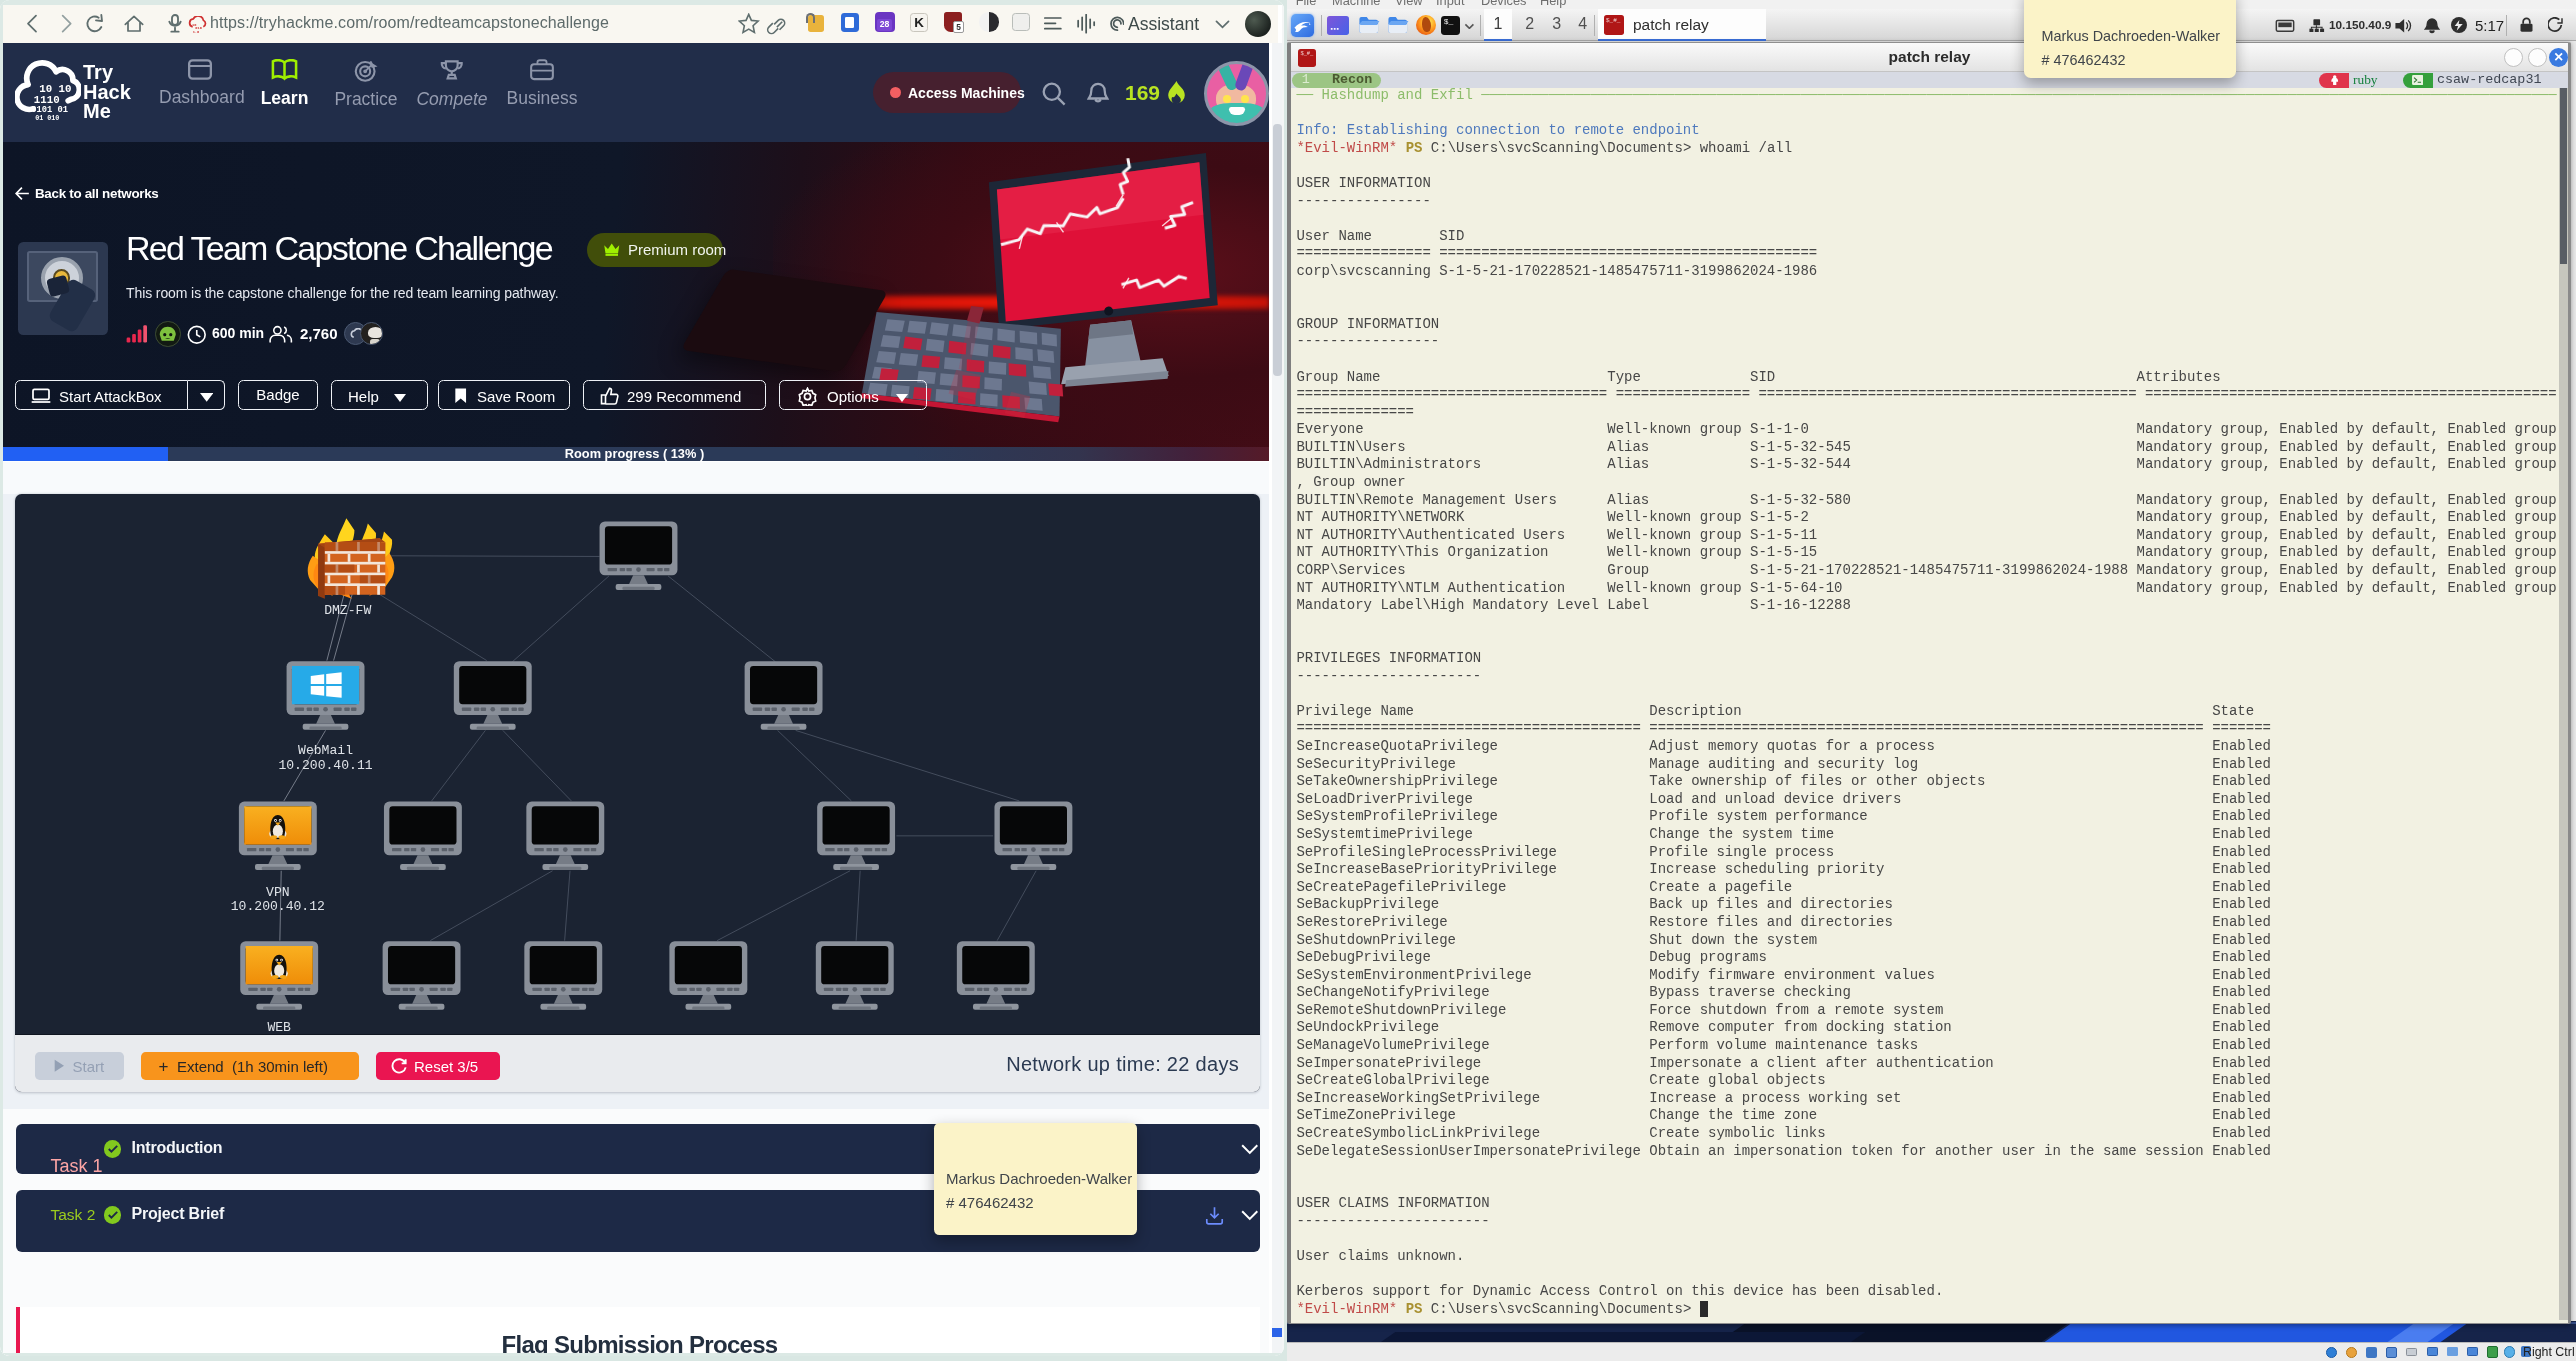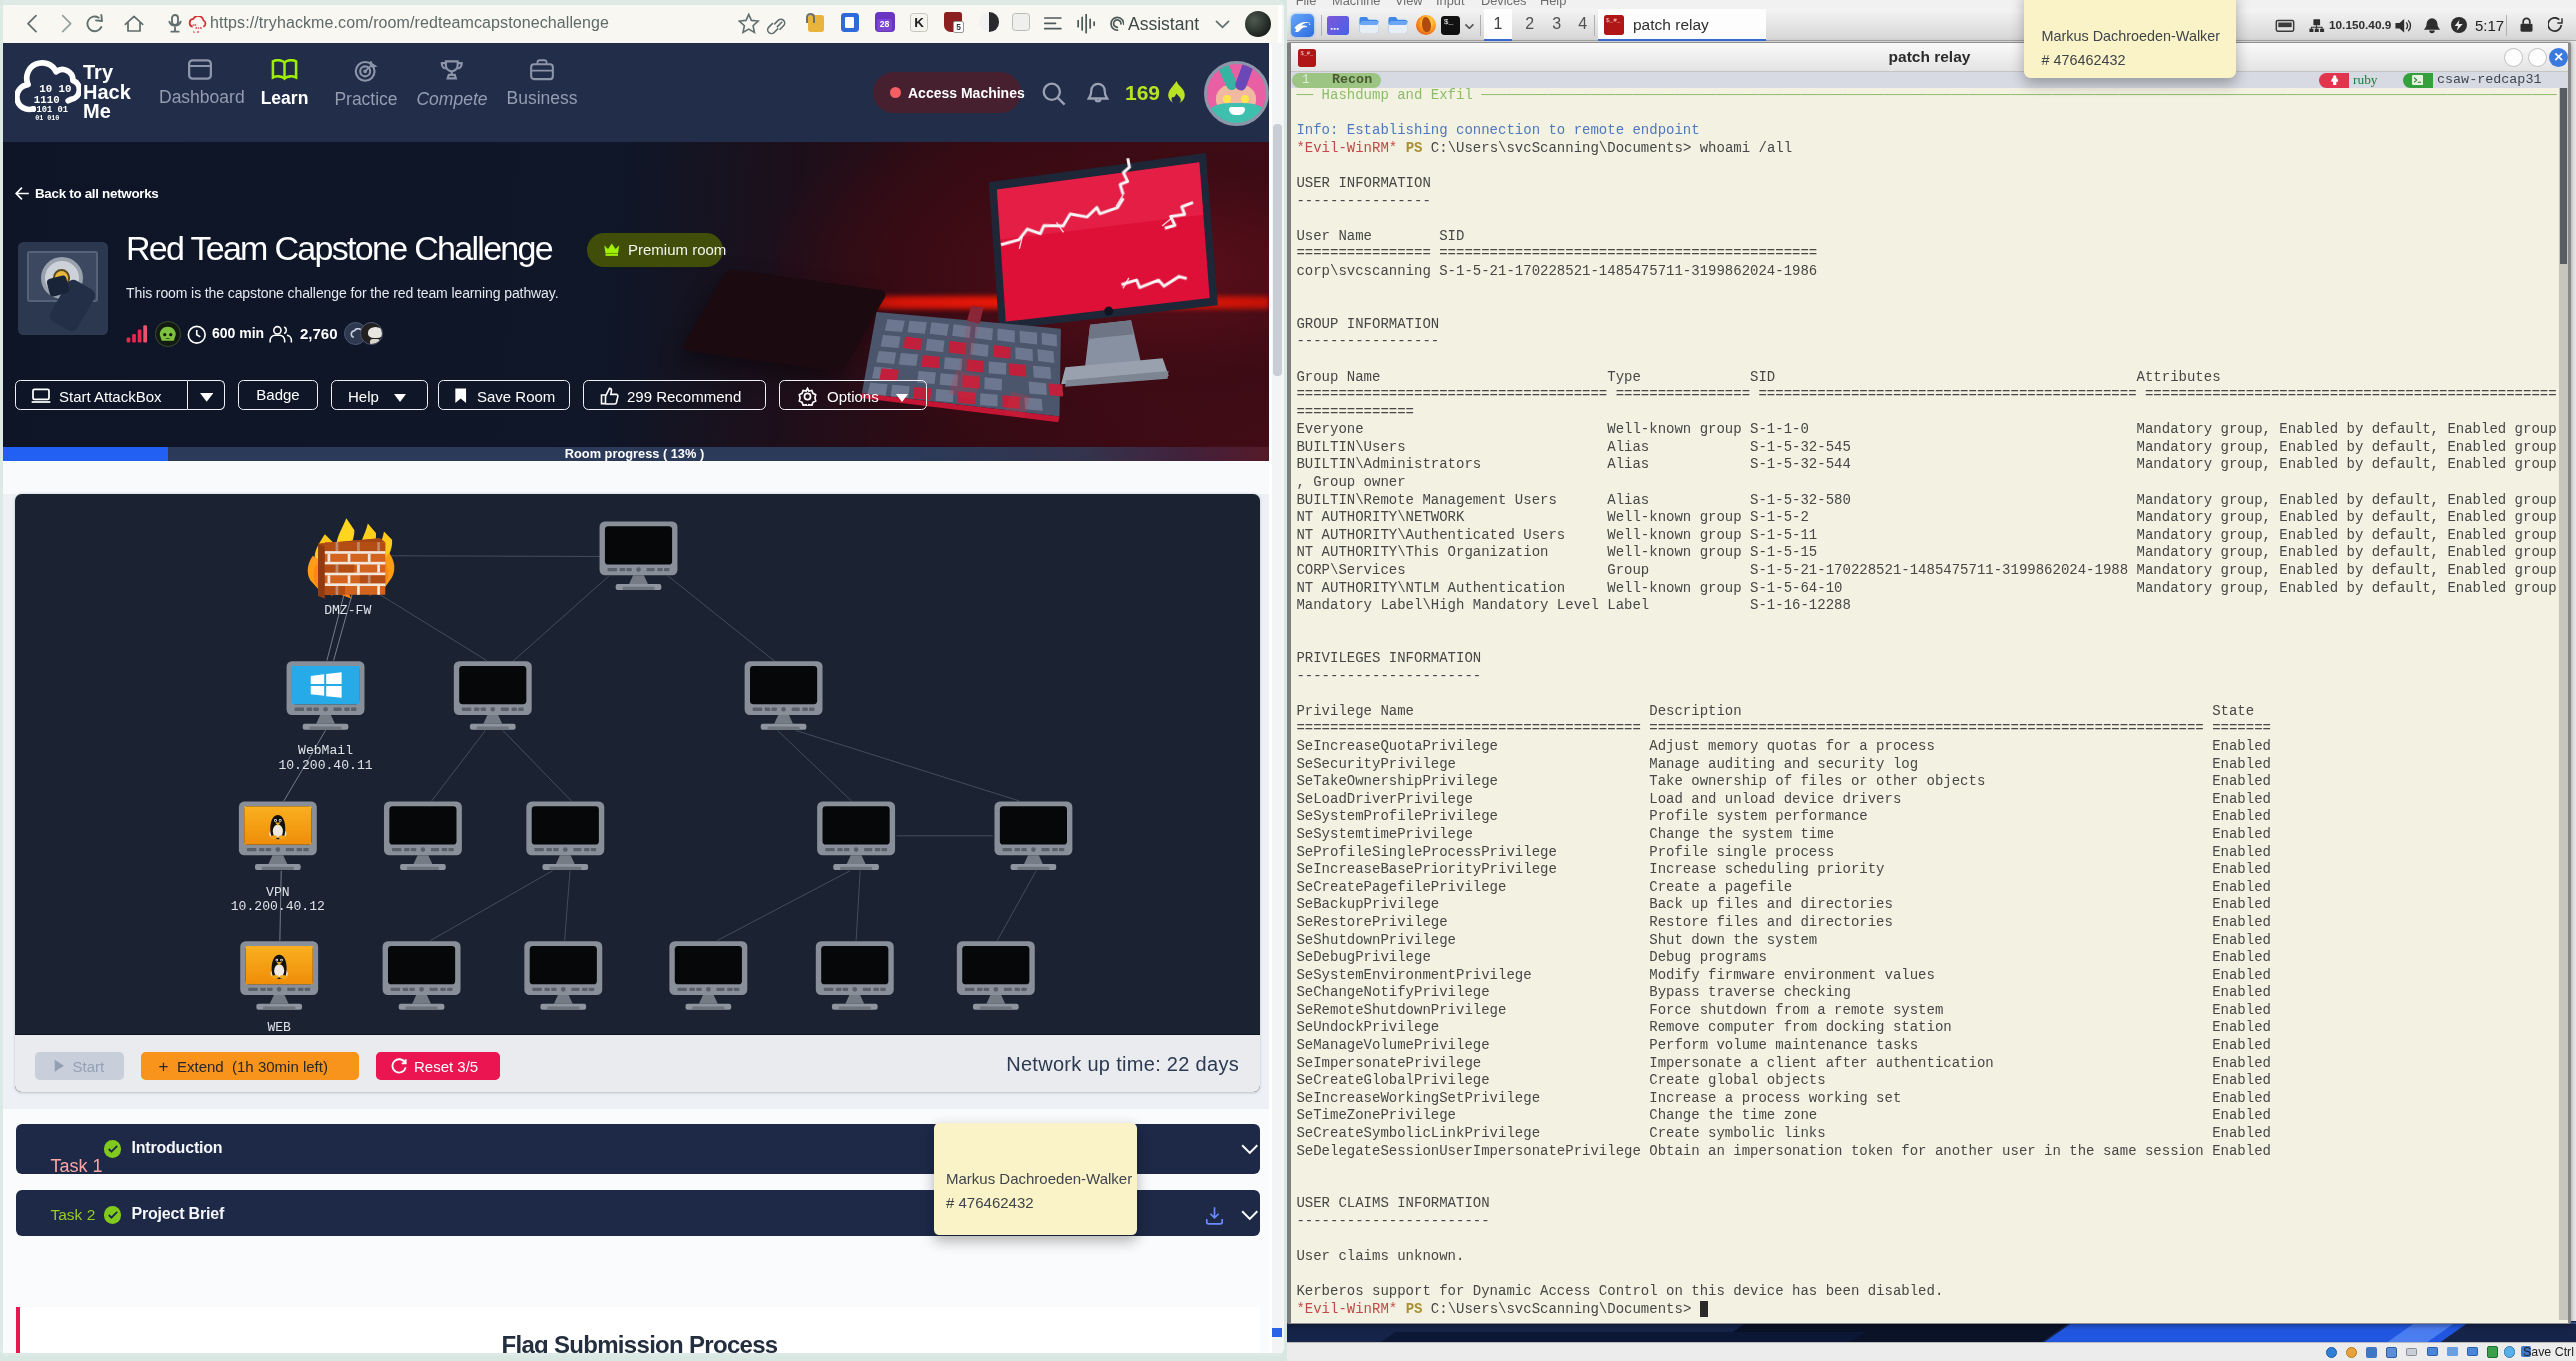--- a/index.html
+++ b/index.html
@@ -544,21 +544,21 @@
       <div class="abs" style="left:35px;top:15.5px;color:#fca5a5;font-size:18px;margin-top:16px;">Task 1</div>
       <div class="abs" style="left:88px;top:16px;width:17.5px;height:17.5px;border-radius:50%;background:#82c91e"></div>
       <svg class="abs" style="left:92px;top:21px" width="10" height="8" viewBox="0 0 19 15" fill="none" stroke="#1d2946" stroke-width="3.6">
           <path d="M1.5 7.5 l5 5 L17.5 1.5"></path>
         </svg>
       <div class="abs" style="left:116px;top:15px;color:#f4f6f9;font-size:16px;font-weight:bold;letter-spacing:-0.2px">Introduction</div>
       <svg class="abs" style="left:1225px;top:20px" width="17.5" height="10.8" viewBox="0 0 30 18" fill="none" stroke="#fff" stroke-width="3.4">
           <path d="M2 2 l13 13 L28 2"></path>
         </svg>
     </div>
-    <div class="abs" style="left:15.5px;top:728px;width:1244px;height:46px;background:#1d2946;border-radius:6px;">
+    <div class="abs" style="left:15.5px;top:728px;width:1244px;height:62px;background:#1d2946;border-radius:6px;">
       <div class="abs" style="left:35px;top:15.5px;color:#9ccc1e;font-size:15.5px;">Task 2</div>
       <div class="abs" style="left:88px;top:16px;width:17.5px;height:17.5px;border-radius:50%;background:#82c91e"></div>
       <svg class="abs" style="left:92px;top:21px" width="10" height="8" viewBox="0 0 19 15" fill="none" stroke="#1d2946" stroke-width="3.6">
           <path d="M1.5 7.5 l5 5 L17.5 1.5"></path>
         </svg>
       <div class="abs" style="left:116px;top:15px;color:#f4f6f9;font-size:16px;font-weight:bold;letter-spacing:-0.2px">Project Brief</div>
       <svg class="abs" style="left:1189px;top:16px" width="19" height="19" viewBox="0 0 32 32" fill="none" stroke="#6c8cfd" stroke-width="2.8">
           <path d="M16 2 v17 M9 13 l7 7 7-7 M3 22 v5 a3 3 0 0 0 3 3 h20 a3 3 0 0 0 3-3 v-5"></path>
         </svg>
       <svg class="abs" style="left:1225px;top:20px" width="17.5" height="10.8" viewBox="0 0 30 18" fill="none" stroke="#fff" stroke-width="3.4">
@@ -786,21 +786,21 @@
     <div class="abs" style="left:1059px;top:4px;width:10.8px;height:10.8px;border-radius:50%;background:#e8a23c;border:1px solid #b77a1e"></div>
     <div class="abs" style="left:1079px;top:4px;width:10.8px;height:10.8px;background:#3e77c4;border-radius:2px"></div>
     <div class="abs" style="left:1099px;top:4px;width:10.8px;height:10.8px;background:#5b8ed6;border-radius:2px;border:0.7px solid #2c5ea8"></div>
     <div class="abs" style="left:1119px;top:5.4px;width:10.8px;height:8px;background:#c8cdd4;border-radius:1.3px;border:0.7px solid #8a9099"></div>
     <div class="abs" style="left:1140px;top:4px;width:10.8px;height:9.4px;background:#4a86d8;border-radius:1.3px;border:0.7px solid #2c5ea8"></div>
     <div class="abs" style="left:1160px;top:4px;width:10.8px;height:9.4px;background:#6a9fe0;border-radius:1.3px"></div>
     <div class="abs" style="left:1180px;top:4px;width:10.8px;height:9.4px;background:#4a86d8;border-radius:1.3px;border:0.7px solid #2c5ea8"></div>
     <div class="abs" style="left:1200px;top:3.4px;width:11.4px;height:11.4px;background:#3d9e4a;border-radius:2px;border:0.7px solid #1f7030"></div>
     <div class="abs" style="left:1217px;top:3.4px;width:11.4px;height:11.4px;border-radius:50%;background:#58b0e8;border:1px solid #2a7ab0"></div>
     <div class="abs" style="left:1234px;top:3.4px;width:10px;height:10.8px;background:#3e77c4;border-radius:2px"></div>
-    <div class="abs" style="left:1236px;top:2px;color:#222;font-size:12.4px;">Save Ctrl</div>
+    <div class="abs" style="left:1236px;top:2px;color:#222;font-size:12.4px;">Right Ctrl</div>
   </div>
 </div>
 <div class="abs" style="left:934px;top:1123px;width:203px;height:112px;background:#fbf3c8;border-radius:5.4px;box-shadow:0 5.4px 13.4px rgba(0,0,0,0.3);z-index:50">
   <div class="abs" style="left:12px;top:44px;color:#3f444a;font-size:15px;line-height:23.5px;white-space:nowrap;">Markus Dachroeden-Walker<br># 476462432</div>
 </div>
 <div class="abs" style="left:2024px;top:-8px;width:212px;height:86px;background:#fbf3c8;border-radius:0 0 6.7px 6.7px;box-shadow:0 5.4px 13.4px rgba(0,0,0,0.3);z-index:50">
   <div class="abs" style="left:17.5px;top:32px;color:#3f444a;font-size:14.4px;line-height:24px;white-space:nowrap;">Markus Dachroeden-Walker<br># 476462432</div>
 </div>
 
 

